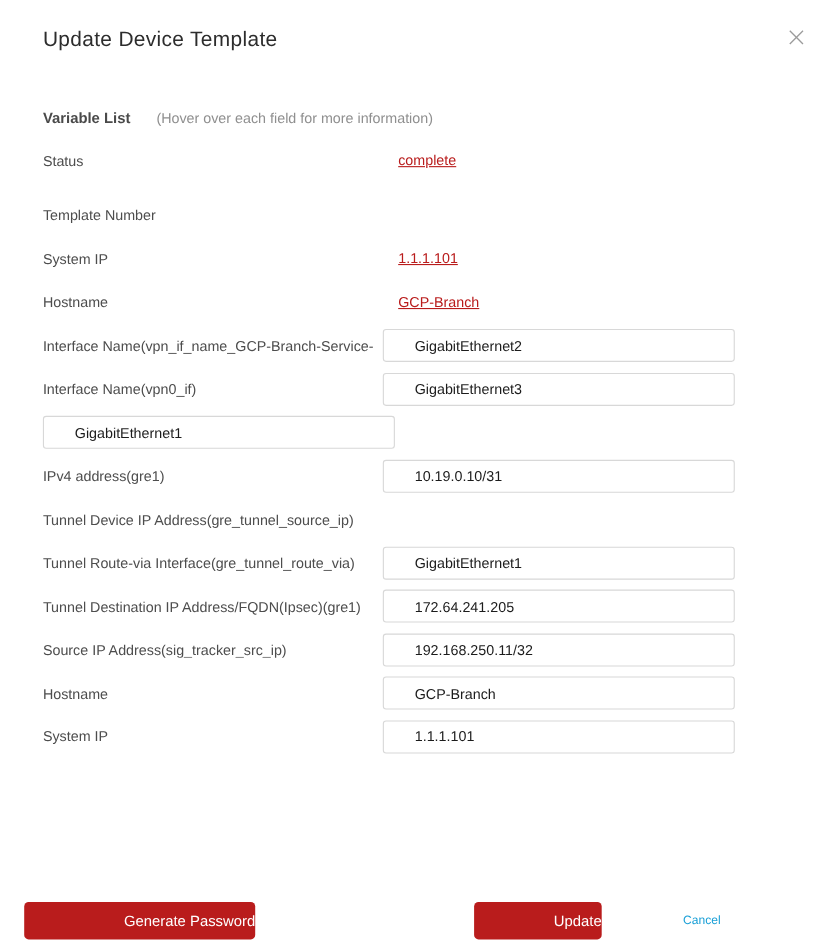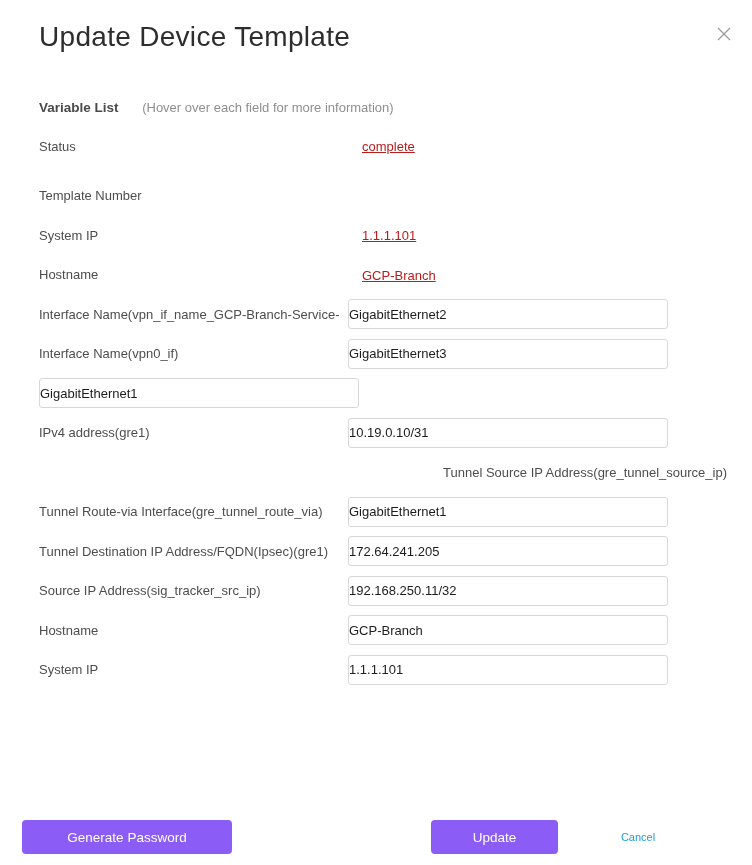--- a/index.html
+++ b/index.html
@@ -16,42 +16,41 @@
   .close-btn {
     position: absolute; top: 6px; right: 20px;
     width: 16px; height: 16px;
     cursor: pointer; color: #9b9b9b;
     background: none; border: none; padding: 0;
   }
   .close-btn svg { display: block; }
 
   .dialog-title {
     margin: 20px 0 0 39px;
-    font-size: 28px;
+    font-size: 19px;
     font-weight: 300;
     letter-spacing: 0.3px;
     color: #2d2d2d;
     line-height: 34px;
   }
 
   .section-header {
     margin: 46px 0 0 39px;
     font-size: 13px;
     line-height: 16px;
   }
   .section-header .heading { font-weight: bold; color: #4a4a4a; font-size: 13.5px; }
   .section-header .hint { color: #8f8f8f; margin-left: 20px; }
 
   .rows { margin-top: 15px; }
   .row {
     display: flex;
     align-items: center;
     height: 30px;
     margin: 0 0 9.5px 39px;
-    justify-content: flex-end;
   }
   .row.spaced { margin-top: 19.5px; }
   .row-label {
     width: 309px;
     flex: 0 0 309px;
     font-size: 13px;
     color: #4d4d4d;
     white-space: nowrap;
     overflow: hidden;
   }
@@ -61,21 +60,21 @@
     padding-left: 14px;
     font-size: 13px;
     color: #b91c1c;
     text-decoration: underline;
   }
   .var-input {
     width: 320px;
     height: 30px;
     border: 1px solid #d8d8d8;
     border-radius: 3px;
-    padding: 0 0;
+    padding: 0 28px;
     font-family: "Liberation Sans", sans-serif;
     font-size: 13px;
     color: #1c1c1c;
     outline: none;
     background: #fff;
   }
 
   .footer {
     position: absolute;
     left: 0; top: 800px;
@@ -83,24 +82,25 @@
   }
   .btn {
     position: absolute;
     height: 34px;
     border: none;
     border-radius: 4px;
     color: #ffffff;
     font-family: "Liberation Sans", sans-serif;
     font-size: 13.5px;
     cursor: pointer;
-    background: #8b5cf6;
+    background: #b91c1c;
+    text-align: right;
   }
   .btn-generate { left: 22px; width: 210px; }
-  .btn-update { left: 431px; width: 127px; }
+  .btn-update { left: 431px; width: 116px; }
   .cancel-link {
     position: absolute;
     left: 593px; width: 90px;
     line-height: 34px;
     text-align: center;
     color: #1ba0d7;
     font-size: 11px;
     text-decoration: none;
     cursor: pointer;
     background: none; border: none;
@@ -160,21 +160,21 @@
     <div class="row">
       <div class="row-value"><input class="var-input" type="text" value="GigabitEthernet1" style=""></div>
     </div>
 
     <div class="row">
       <div class="row-label">IPv4 address(gre1)</div>
       <div class="row-value"><input class="var-input" type="text" value="10.19.0.10/31" style=""></div>
     </div>
 
     <div class="row">
-      <div class="row-label">Tunnel Source IP Address(gre_tunnel_source_ip)</div>
+      <div class="row-label">Tunnel Device IP Address(gre_tunnel_source_ip)</div>
     </div>
 
     <div class="row">
       <div class="row-label">Tunnel Route-via Interface(gre_tunnel_route_via)</div>
       <div class="row-value"><input class="var-input" type="text" value="GigabitEthernet1" style=""></div>
     </div>
 
     <div class="row">
       <div class="row-label">Tunnel Destination IP Address/FQDN(Ipsec)(gre1)</div>
       <div class="row-value"><input class="var-input" type="text" value="172.64.241.205" style=""></div>

